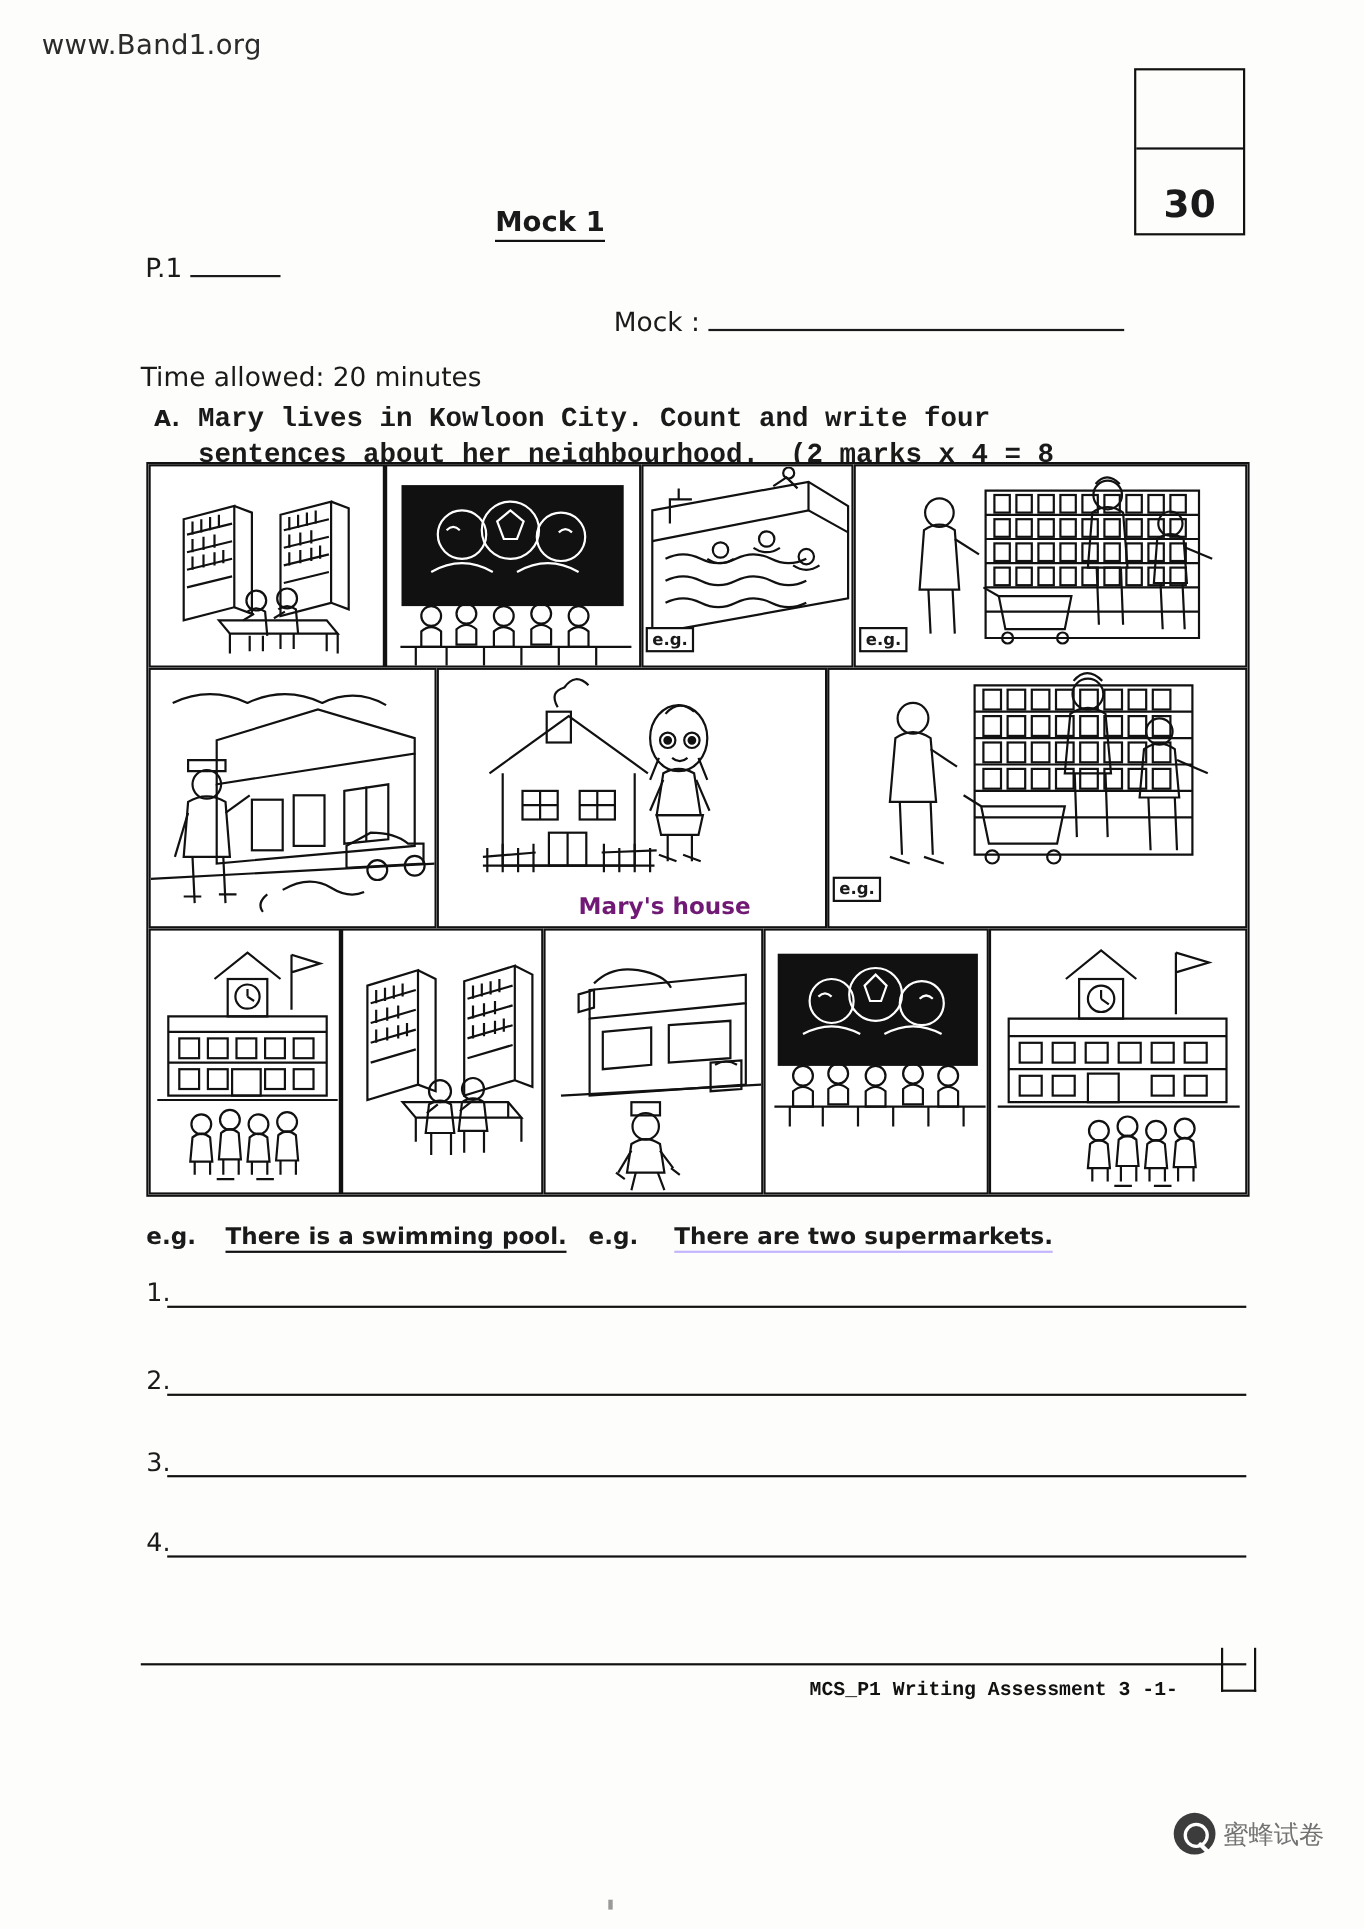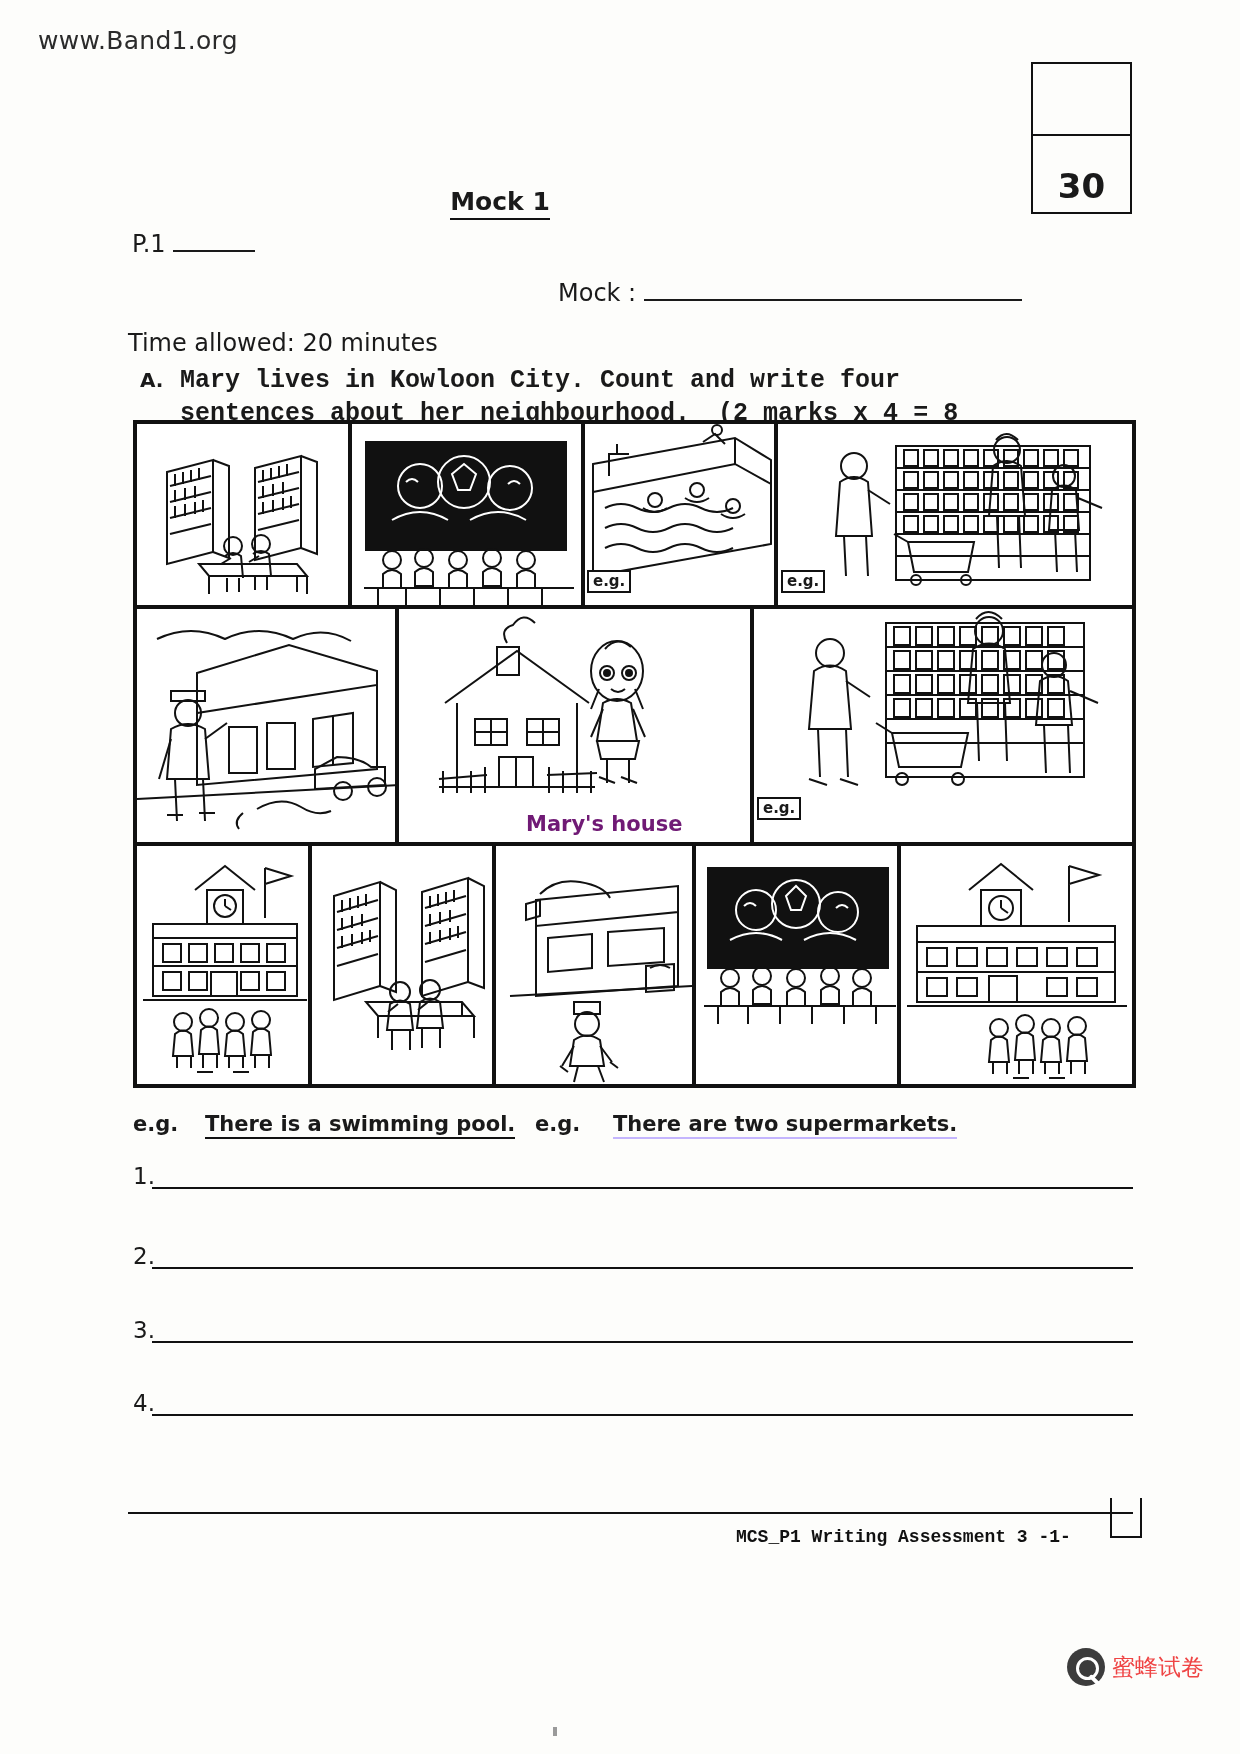--- a/index.html
+++ b/index.html
@@ -265,21 +265,21 @@
     content: "";
     position: absolute;
     right: 4px; bottom: 4px;
     width: 13px; height: 4px;
     background: #fff;
     transform: rotate(45deg);
     border-radius: 2px;
   }
   .stamp .cn {
     font-size: 23px;
-    color: #ef4444;
+    color: #737373;
     font-family: "DejaVu Sans", sans-serif;
   }
   .bottom-dot {
     position: absolute;
     left: 553px;
     bottom: 18px;
     width: 4px; height: 9px;
     background: #9a9a9a;
   }
 </style>

